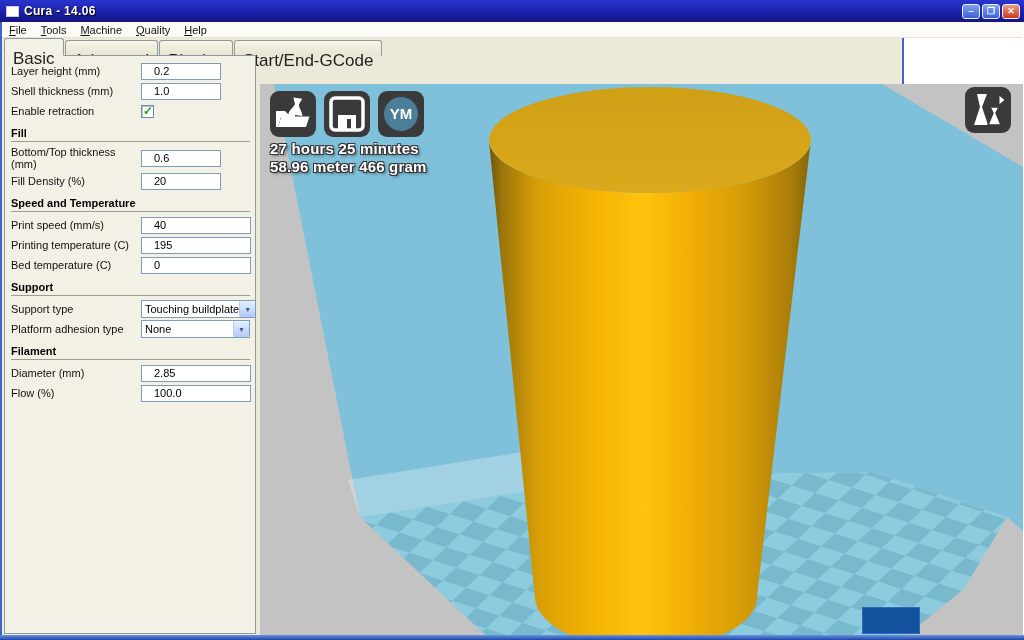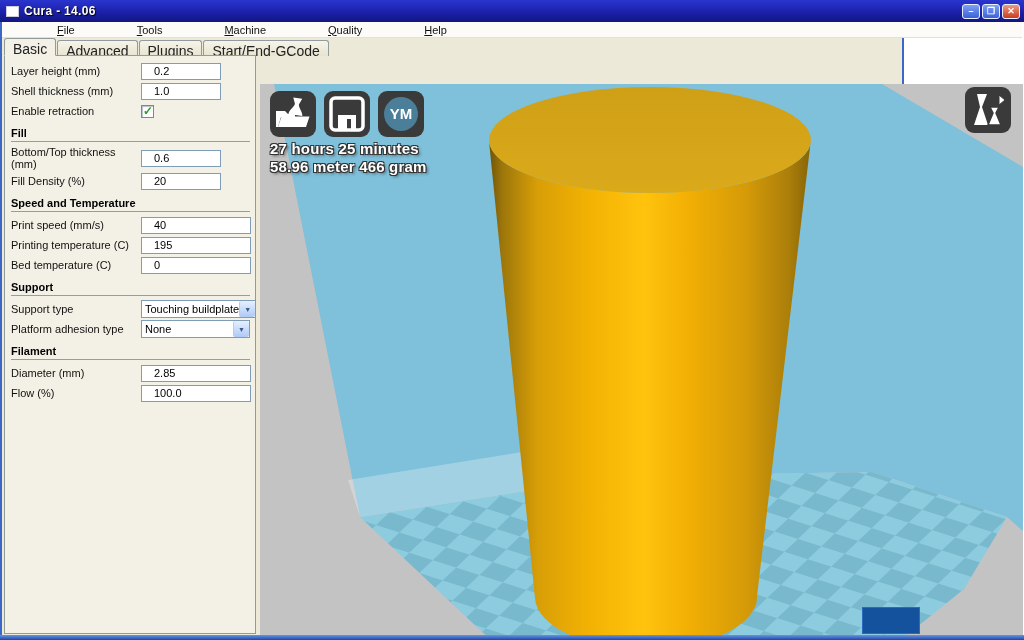--- a/index.html
+++ b/index.html
@@ -16,26 +16,26 @@
   .title-text { color:#FFF; font-size:12px; font-weight:bold; flex:1;
     text-shadow:1px 1px 1px #000; letter-spacing:.3px; }
   .tb-btn { width:18px; height:15px; margin-left:2px; border:1px solid #EAF0FF; border-radius:3px;
     background:linear-gradient(#7F9FF2,#3A62D8); color:#FFF; font-size:9px; font-weight:bold;
     display:flex; align-items:center; justify-content:center; line-height:1; }
   .tb-btn.close { background:linear-gradient(#EC9B82,#C93C1F); }
 
   
   .menubar { position:absolute; left:0; top:22px; width:1020px; height:16px;
     background:#FCFBF7; border-bottom:1px solid #E4E1D3; display:flex; align-items:center; }
-  .menu-item { display:inline-block; font-size:11px; color:#111; padding:12px 7px;margin-left:48px; }
+  .menu-item { display:inline-block; font-size:11px; color:#111; padding:12px 7px; }
   .menu-item::first-letter { text-decoration:underline; }
 
   
   .tabbar { position:absolute; left:2px; top:38px; height:18px; display:flex; align-items:flex-end; }
-  .tab { font-size:14px; color:#222; padding:2px 8px 2px 8px; margin-right:1px;
+  .tab { font-size:17px; color:#222; padding:10px 8px 2px 8px; margin-right:1px;
     border:1px solid #919B9C; border-bottom:none; border-radius:3px 3px 0 0;
     background:linear-gradient(#F6F4E9,#E8E4D0); height:16px; }
   .tab.active { background:#F3F1E6; height:18px; position:relative; z-index:3;
     border-bottom:1px solid #F3F1E6; font-weight:normal; }
   .left-panel { position:absolute; left:2px; top:55px; width:252px; bottom:6px;
     background:#F3F1E6; border:1px solid #919B9C; z-index:2; padding:4px 5px 0 6px; }
   .section-h { font-size:11px; font-weight:bold; color:#000;
     border-bottom:1px solid #9C9C90; padding:1px 0 2px 0; margin:6px 0 4px 0; }
   .section-h:first-child { margin-top:2px; }
   .row { display:flex; align-items:center; margin:2px 0; min-height:18px; }

